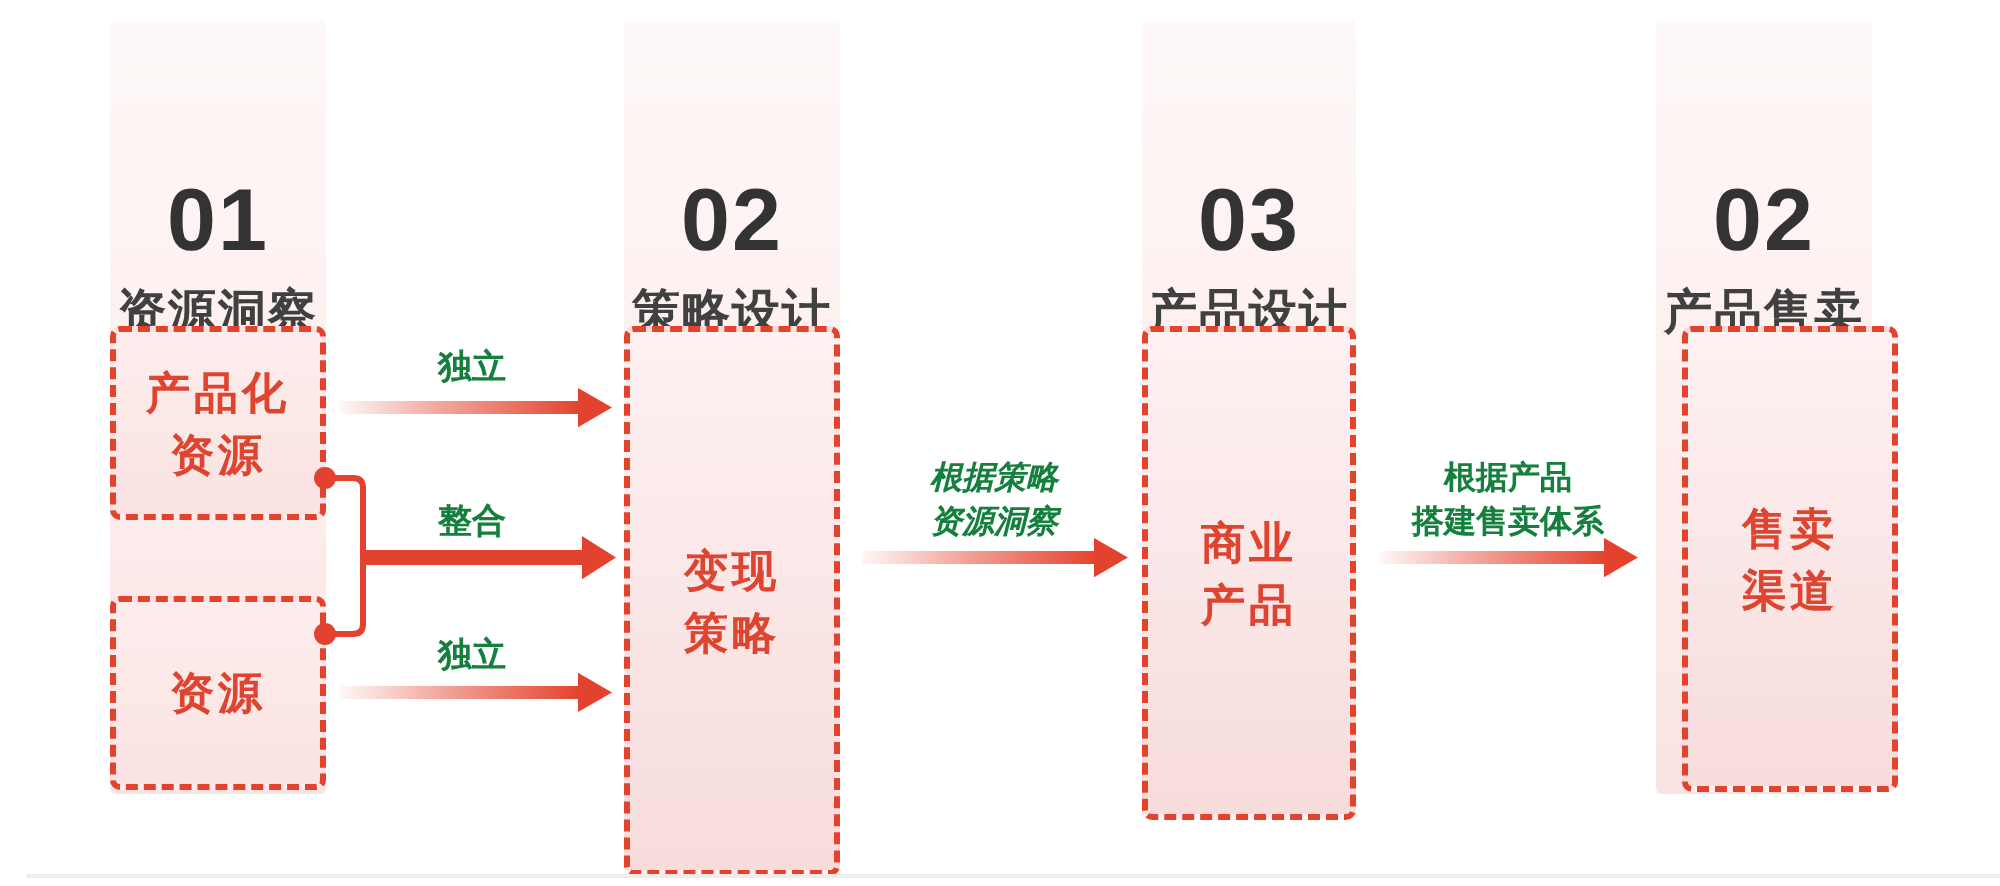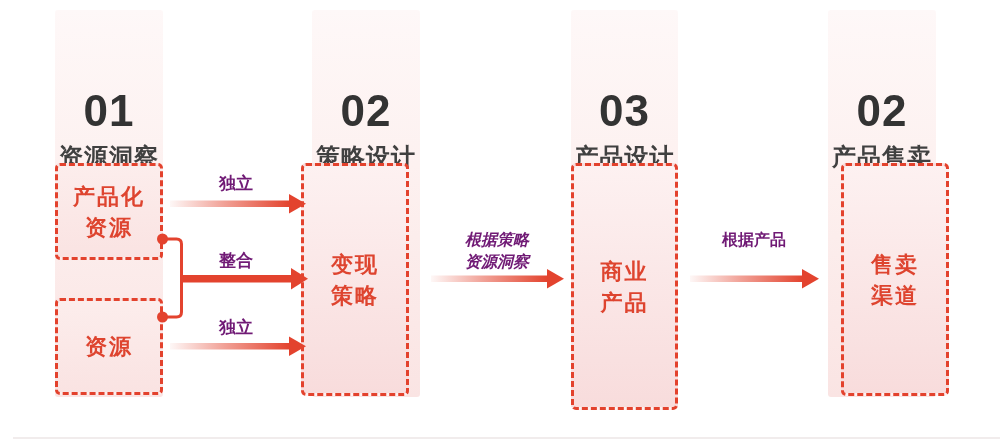--- a/index.html
+++ b/index.html
@@ -31,21 +31,21 @@
     box-sizing:border-box;
   }
   .dbox.small{
     background:linear-gradient(180deg,#fcedec 0%,#fae3e2 100%);
   }
   .dbox .bline{
     font-size:22px;font-weight:700;color:#de442f;line-height:31px;
     letter-spacing:2px;text-align:center;
   }
   .arrow-label{
-    position:absolute;font-size:17px;font-weight:700;color:#701a75;
+    position:absolute;font-size:17px;font-weight:700;color:#15803d;
     text-align:center;transform:translateX(-50%);white-space:nowrap;
     line-height:19px;
   }
   .arrow-label.two-line{font-size:16px;line-height:22px;}
   svg#wires{position:absolute;left:0;top:0;}
   .hairline{
     position:absolute;left:13px;right:0;top:437px;height:2px;
     background:#f1ecec;
   }
 </style>
@@ -78,21 +78,21 @@
 
   <div class="dbox small" style="left:55px;top:163px;width:108px;height:97px;">
     <div class="bline">产品化</div>
     <div class="bline">资源</div>
   </div>
 
   <div class="dbox small" style="left:55px;top:298px;width:108px;height:97px;">
     <div class="bline">资源</div>
   </div>
 
-  <div class="dbox" style="left:301px;top:163px;width:108px;height:233px;">
+  <div class="dbox" style="left:312px;top:163px;width:108px;height:275px;">
     <div class="bline">变现</div>
     <div class="bline">策略</div>
   </div>
 
   <div class="dbox" style="left:571px;top:163px;width:107px;height:247px;">
     <div class="bline">商业</div>
     <div class="bline">产品</div>
   </div>
 
   <div class="dbox" style="left:841px;top:163px;width:108px;height:233px;">
@@ -133,17 +133,18 @@
   <div class="arrow-label" style="left:236px;top:251px;">整合</div>
   <div class="arrow-label" style="left:236px;top:318px;">独立</div>
 
   <div class="arrow-label two-line" style="left:497px;top:229px;font-style:italic;">
     <div>根据策略</div>
     <div>资源洞察</div>
   </div>
 
   <div class="arrow-label two-line" style="left:754px;top:229px;">
     <div>根据产品</div>
+    <div>搭建售卖体系</div>
   </div>
 
   <div class="hairline"></div>
 
 </div>
 
 </body></html>

